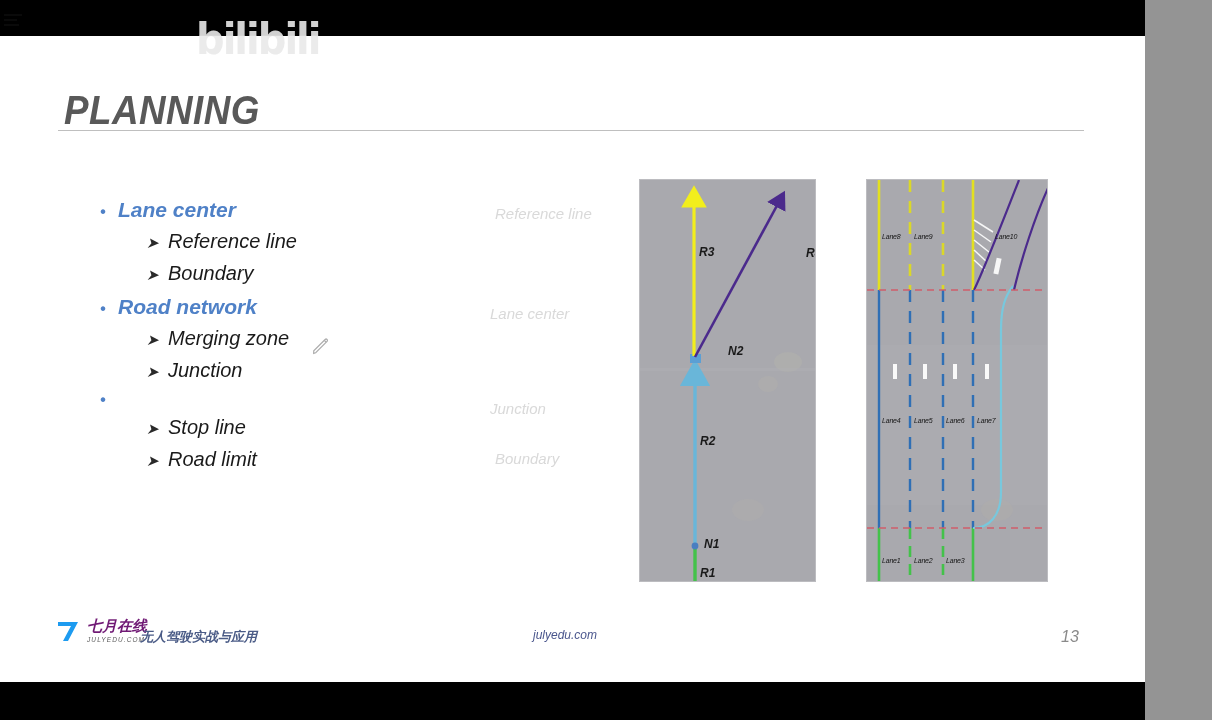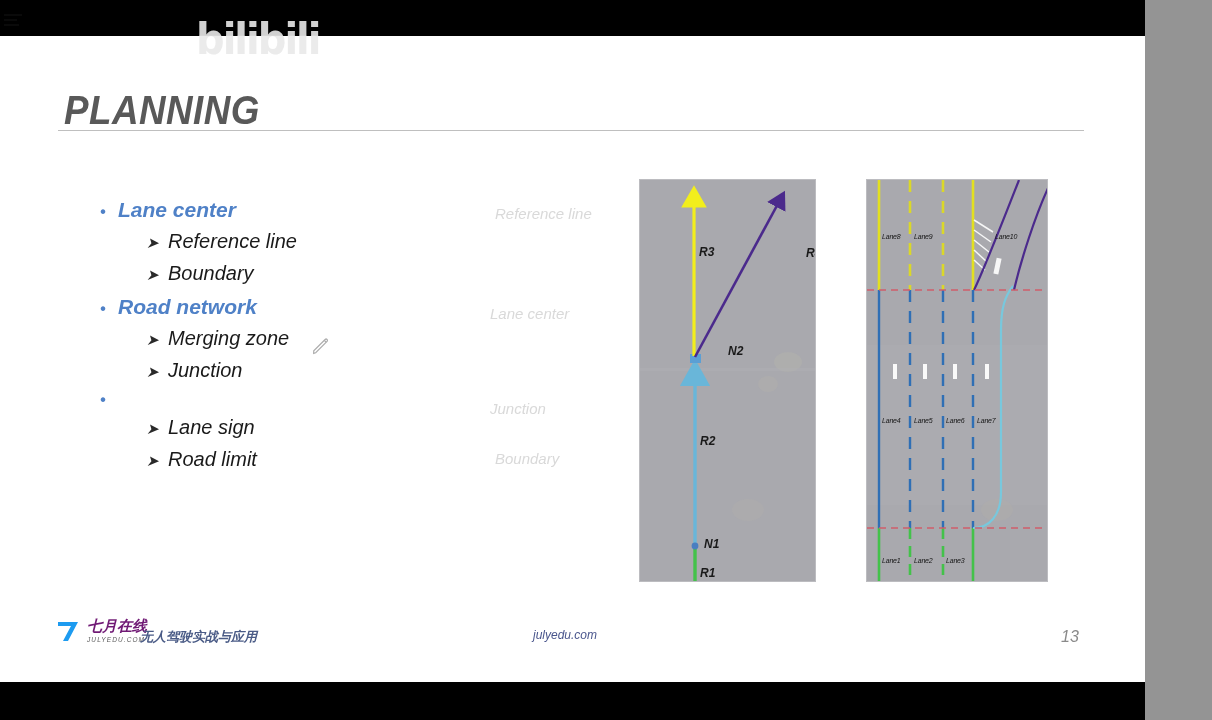--- a/index.html
+++ b/index.html
@@ -202,21 +202,21 @@
       <div class="b-l2">
         <span class="arrow">➤</span>
         <span>Junction</span>
       </div>
 
       <div class="b-l1">
         <span class="dot">•</span>
       </div>
       <div class="b-l2">
         <span class="arrow">➤</span>
-        <span>Lane sign</span>
+        <span>Stop line</span>
       </div>
       <div class="b-l2">
         <span class="arrow">➤</span>
         <span>Road limit</span>
       </div>
     </div>
 
     <svg class="pencil" viewBox="0 0 24 24">
       <path d="M4 19 L6.2 18.3 L18.6 5.9 C19.2 5.3 19.2 4.4 18.6 3.8 C18 3.2 17.1 3.2 16.5 3.8 L4.1 16.2 Z" fill="none" stroke="#6a6a6a" stroke-width="1.3"></path>
       <path d="M15.6 4.7 L17.7 6.8" stroke="#6a6a6a" stroke-width="1.3"></path>

